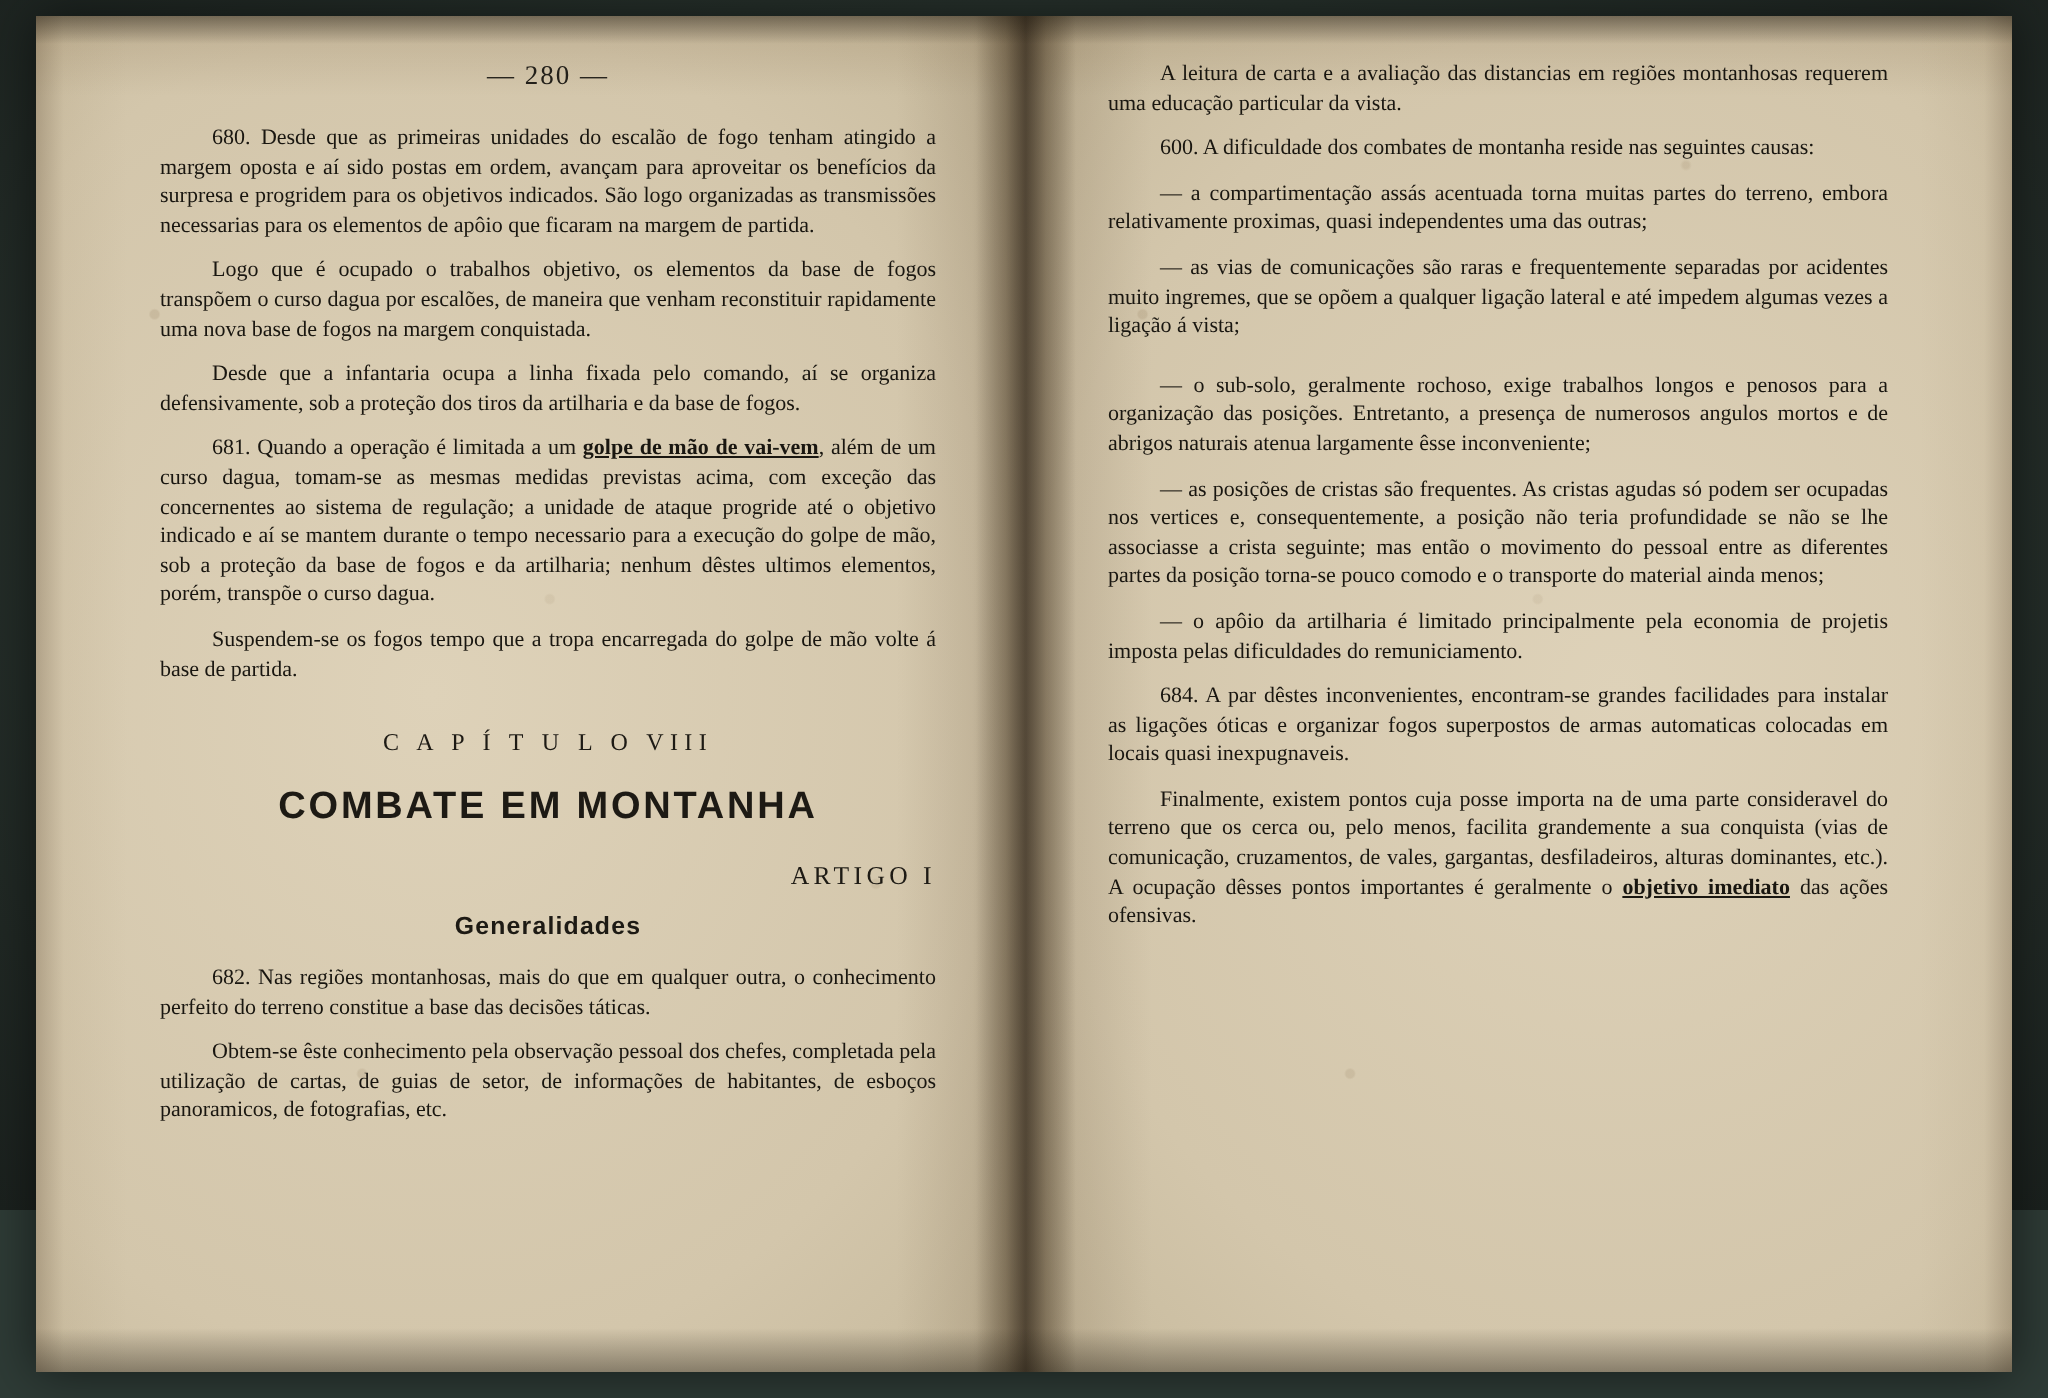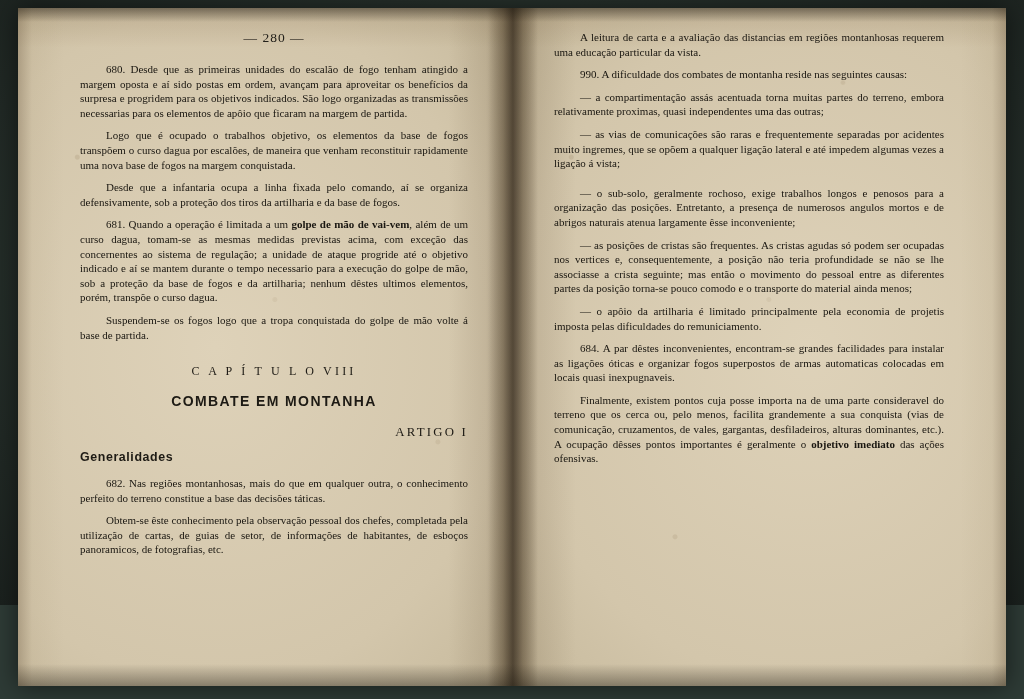--- a/index.html
+++ b/index.html
@@ -112,46 +112,47 @@
     margin: 0 0 1px 0;
     font-size: 11px;
     line-height: 14.6px;
     text-align: justify;
     text-indent: 26px;
     color: #191610;
     font-family: "Liberation Serif", serif;
   }
   p.dash { text-indent: 26px; }
 
-  .b { font-weight: bold; }
+  .b { font-weight: bold; text-decoration: underline; }
 
   h2.chapter {
     text-align: center;
     font-size: 12px;
     font-weight: normal;
     letter-spacing: 3.2px;
     margin: 22px 0 14px 0;
     font-family: "Liberation Serif", serif;
   }
   h3.chapter-title {
     text-align: center;
-    font-size: 14px;
+    font-size: 19px;
     font-weight: bold;
     letter-spacing: 1.4px;
     margin: 0 0 16px 0;
     font-family: "Liberation Sans", sans-serif;
   }
   h4.article {
     text-align: right;
     font-size: 12.8px;
     font-weight: normal;
     letter-spacing: 2.2px;
     margin: 0 0 10px 0;
   }
   h5.section {
+    text-align: center;
     font-size: 12.4px;
     font-weight: bold;
     letter-spacing: 0.6px;
     margin: 0 0 12px 0;
     font-family: "Liberation Sans", sans-serif;
   }
   .spacer { height: 7px; }
 </style>
 </head>
 <body>
@@ -165,40 +166,40 @@
         <div class="folio">— 280 —</div>
 
         <p class="body">680.  Desde que as primeiras unidades do escalão de fogo tenham atingido a margem oposta e aí sido postas em ordem, avançam para aproveitar os benefícios da surpresa e progridem para os objetivos indicados. São logo organizadas as transmissões necessarias para os elementos de apôio que ficaram na margem de partida.</p>
         <div class="spacer"></div>
         <p class="body">Logo que é ocupado o trabalhos objetivo, os elementos da base de fogos transpõem o curso dagua por escalões, de maneira que venham reconstituir rapidamente uma nova base de fogos na margem conquistada.</p>
         <div class="spacer"></div>
         <p class="body">Desde que a infantaria ocupa a linha fixada pelo comando, aí se organiza defensivamente, sob a proteção dos tiros da artilharia e da base de fogos.</p>
         <div class="spacer"></div>
         <p class="body">681.  Quando a operação é limitada a um <span class="b">golpe de mão de vai-vem</span>, além de um curso dagua, tomam-se as mesmas medidas previstas acima, com exceção das concernentes ao sistema de regulação; a unidade de ataque progride até o objetivo indicado e aí se mantem durante o tempo necessario para a execução do golpe de mão, sob a proteção da base de fogos e da artilharia; nenhum dêstes ultimos elementos, porém, transpõe o curso dagua.</p>
         <div class="spacer"></div>
-        <p class="body">Suspendem-se os fogos logo que a tropa conquistada do golpe de mão volte á base de partida.</p>
+        <p class="body">Suspendem-se os fogos tempo que a tropa encarregada do golpe de mão volte á base de partida.</p>
 
         <h2 class="chapter">C A P Í T U L O   VIII</h2>
         <h3 class="chapter-title">COMBATE EM MONTANHA</h3>
         <h4 class="article">ARTIGO I</h4>
         <h5 class="section">Generalidades</h5>
 
         <p class="body">682.  Nas regiões montanhosas, mais do que em qualquer outra, o conhecimento perfeito do terreno constitue a base das decisões táticas.</p>
         <div class="spacer"></div>
         <p class="body">Obtem-se êste conhecimento pela observação pessoal dos chefes, completada pela utilização de cartas, de guias de setor, de informações de habitantes, de esboços panoramicos, de fotografias, etc.</p>
       </div>
     </div>
 
     <div class="page page-right">
       <div class="speckle"></div>
       <div class="content">
 
         <p class="body">A leitura de carta e a avaliação das distancias em regiões montanhosas requerem uma educação particular da vista.</p>
         <div class="spacer"></div>
-        <p class="body">990.  A dificuldade dos combates de montanha reside nas seguintes causas:</p>
+        <p class="body">600.  A dificuldade dos combates de montanha reside nas seguintes causas:</p>
         <div class="spacer"></div>
         <p class="body dash">— a compartimentação assás acentuada torna muitas partes do terreno, embora relativamente proximas, quasi independentes uma das outras;</p>
         <div class="spacer"></div>
         <p class="body dash">— as vias de comunicações são raras e frequentemente separadas por acidentes muito ingremes, que se opõem a qualquer ligação lateral e até impedem algumas vezes a ligação á vista;</p>
         <div class="spacer"></div>
         <div class="spacer"></div>
         <p class="body dash">— o sub-solo, geralmente rochoso, exige trabalhos longos e penosos para a organização das posições. Entretanto, a presença de numerosos angulos mortos e de abrigos naturais atenua largamente êsse inconveniente;</p>
         <div class="spacer"></div>
         <p class="body dash">— as posições de cristas são frequentes. As cristas agudas só podem ser ocupadas nos vertices e, consequentemente, a posição não teria profundidade se não se lhe associasse a crista seguinte; mas então o movimento do pessoal entre as diferentes partes da posição torna-se pouco comodo e o transporte do material ainda menos;</p>
         <div class="spacer"></div>

